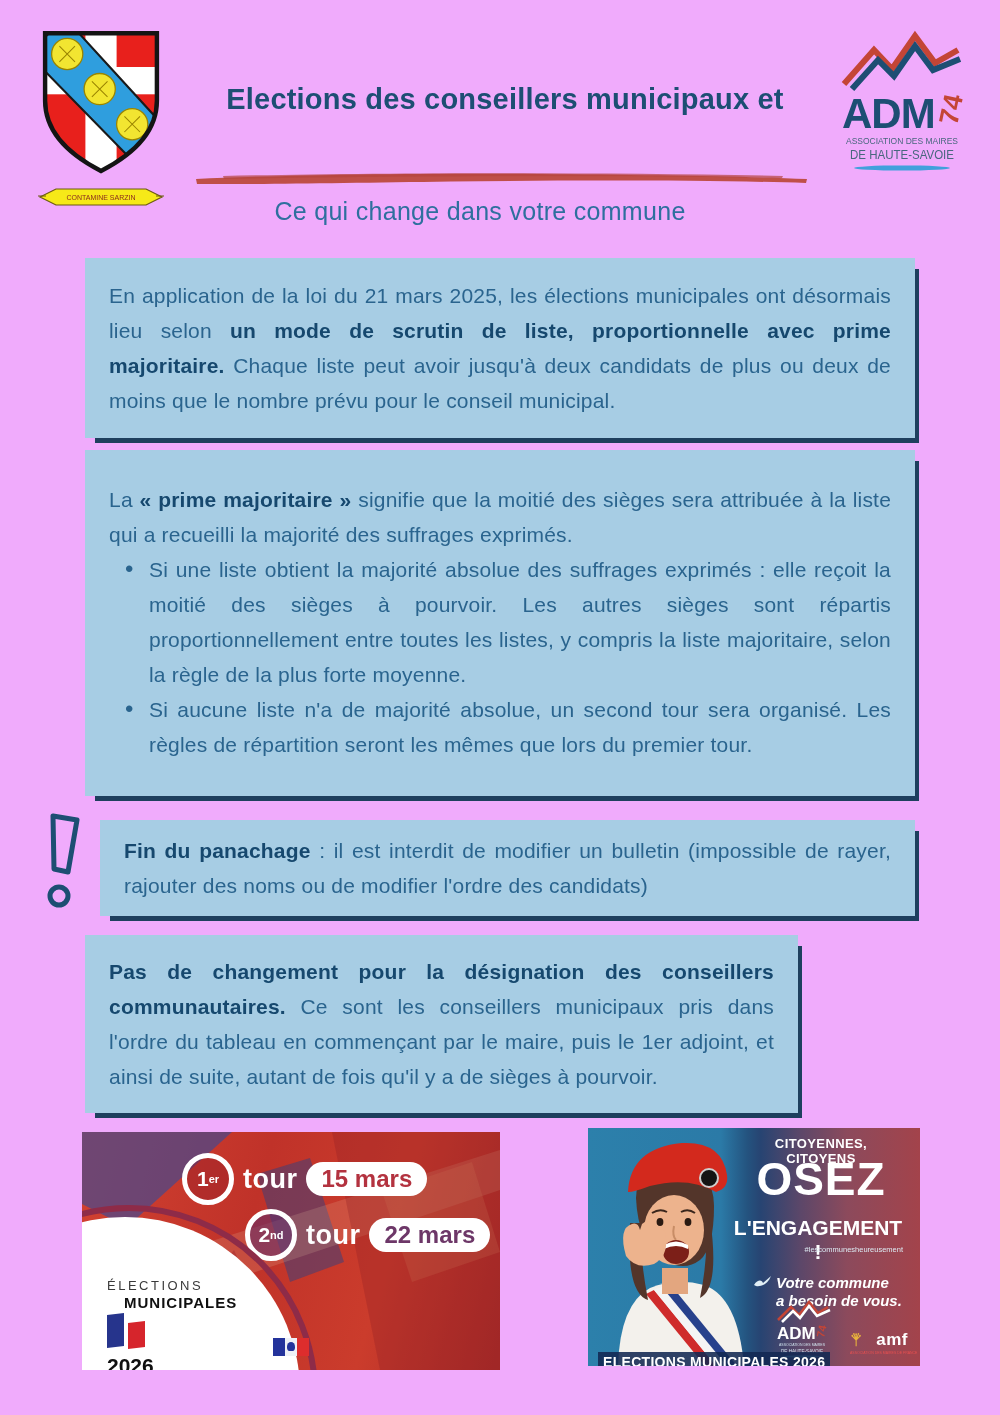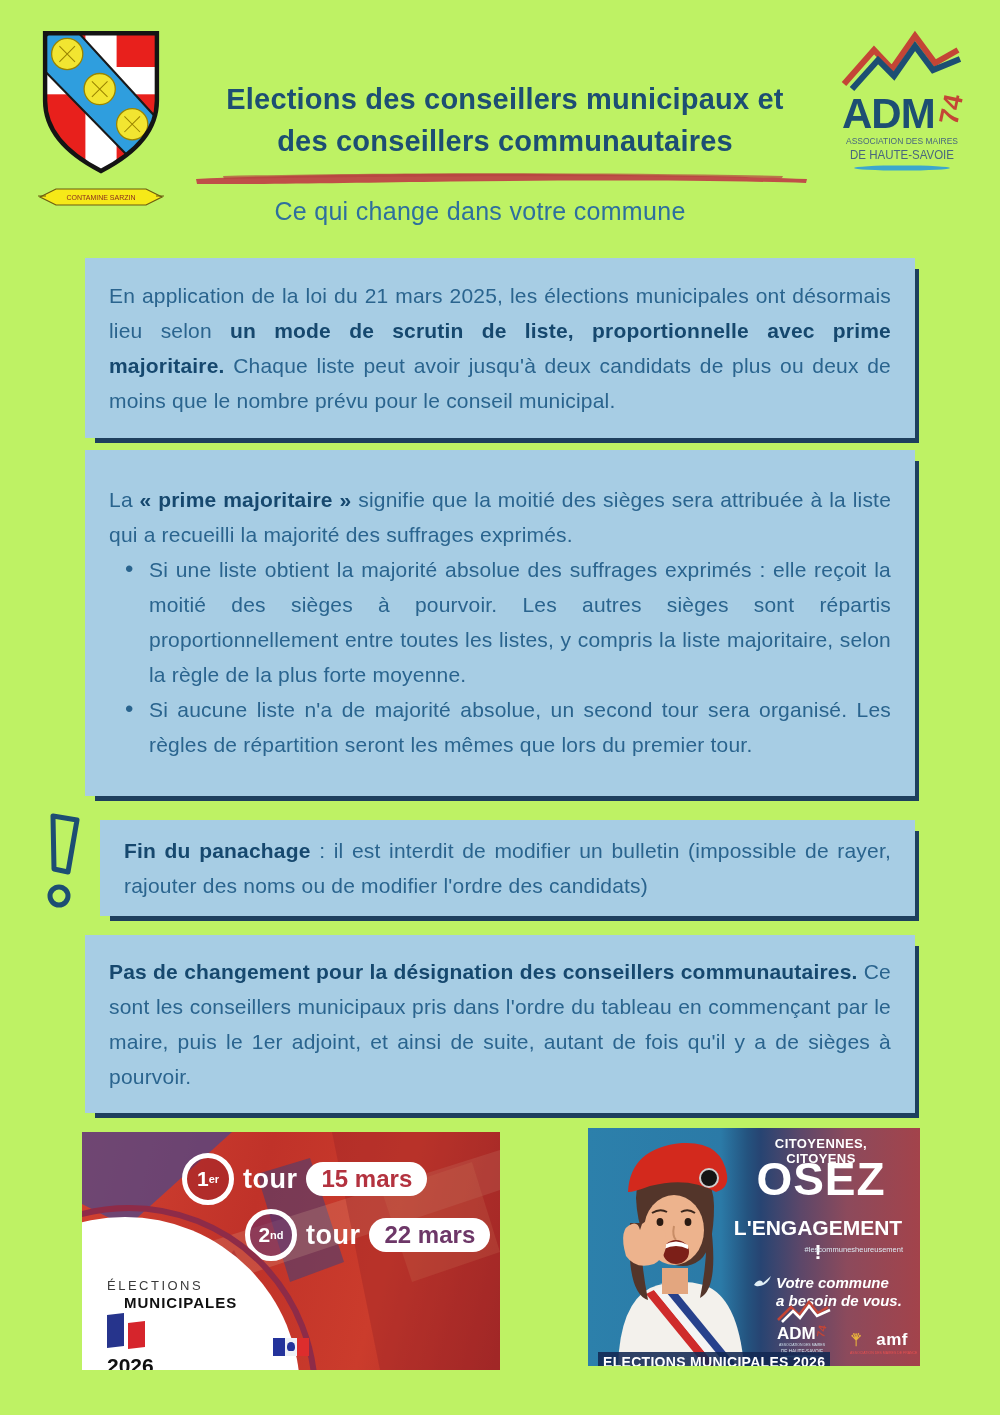--- a/index.html
+++ b/index.html
@@ -1,16 +1,16 @@
 <!DOCTYPE html>
 <html><head>
 <meta charset="utf-8">
 <style>
   html,body{margin:0;padding:0;background:#ffffff;}
-  .page{position:relative;width:1000px;height:1415px;background:#bef264;overflow:hidden;
+  .page{position:relative;width:1000px;height:1415px;background:#f0abfc;overflow:hidden;
         font-family:"Liberation Sans",sans-serif;}
 
   
   .crest{position:absolute;left:36px;top:28px;width:130px;}
   .crest svg{display:block;}
   .title{position:absolute;left:180px;top:78px;width:650px;text-align:center;
          color:#1d4e73;font-size:29px;font-weight:bold;line-height:42px;letter-spacing:.2px;}
   .underline{position:absolute;left:193px;top:170px;width:617px;height:18px;}
   .subtitle{position:absolute;left:0;top:197px;width:960px;text-align:center;
             color:#2e6f9e;font-size:25px;letter-spacing:.3px;}
@@ -19,21 +19,21 @@
   
   .bluebox{position:absolute;box-sizing:border-box;background:#a7cde4;
            box-shadow:7px 8px 0 -3px #1e3f5e;
            color:#2a648e;font-size:21px;line-height:35px;letter-spacing:.2px;
            text-align:justify;}
   .bluebox p{margin:0;}
   .seg-b{font-weight:bold;color:#16486e;}
   .box1{left:85px;top:258px;width:830px;min-height:180px;padding:20px 24px;}
   .box2{left:85px;top:450px;width:830px;min-height:346px;padding:32px 24px;}
   .box3{left:100px;top:820px;width:815px;min-height:96px;padding:13px 24px;}
-  .box4{left:85px;top:935px;width:830px;min-height:178px;padding:19px 24px;}
+  .box4{left:85px;top:935px;width:713px;min-height:178px;padding:19px 24px;}
   .box2 ul{margin:0;padding:0 0 0 40px;list-style:none;}
   .box2 li{position:relative;text-align:justify;}
   .box2 li::before{content:"\2022";position:absolute;left:-24px;top:-1px;font-size:24px;color:#2a648e;}
   .warn{position:absolute;left:36px;top:812px;width:56px;height:102px;}
 
   
   .poster{position:absolute;overflow:hidden;}
   .poster-left{left:82px;top:1132px;width:418px;height:238px;
     background:linear-gradient(105deg,#d24231 0%,#c03229 40%,#cb3c2c 70%,#a82b28 100%);}
   .poster-left .shapes{position:absolute;left:0;top:0;}
@@ -115,21 +115,20 @@
     </svg>
     <svg width="130" height="26" viewBox="0 0 130 26">
       <path d="M4,13 L20,5 H110 L126,13 L110,21 H20 Z" fill="#f6e918" stroke="#6b5a10" stroke-width="1.2"></path>
       <path d="M2,12 h8 M120,12 h8" stroke="#6b5a10" stroke-width="1"></path>
       <text x="65" y="16" text-anchor="middle" font-size="7" fill="#8a2b1e" font-family="Liberation Sans, sans-serif">CONTAMINE SARZIN</text>
     </svg>
   </div>
 
   <div class="title">
     <div>Elections des conseillers municipaux et</div>
-    <div>des conseillers communautaires</div>
   </div>
 
   <svg class="underline" viewBox="0 0 617 18">
     <path d="M3,9 C90,5 230,3 345,4 C450,5 545,6 614,9 L613,13 C520,10 380,10 258,11.5 C150,13 55,14.5 4,14 Z" fill="#bf4f48"></path>
     <path d="M30,6 C180,2.5 420,2 590,6 L589,8 C420,5 180,6 31,9 Z" fill="#b5453f" opacity=".7"></path>
   </svg>
 
   <div class="subtitle">Ce qui change dans votre commune</div>
 
   <div class="admlogo">

